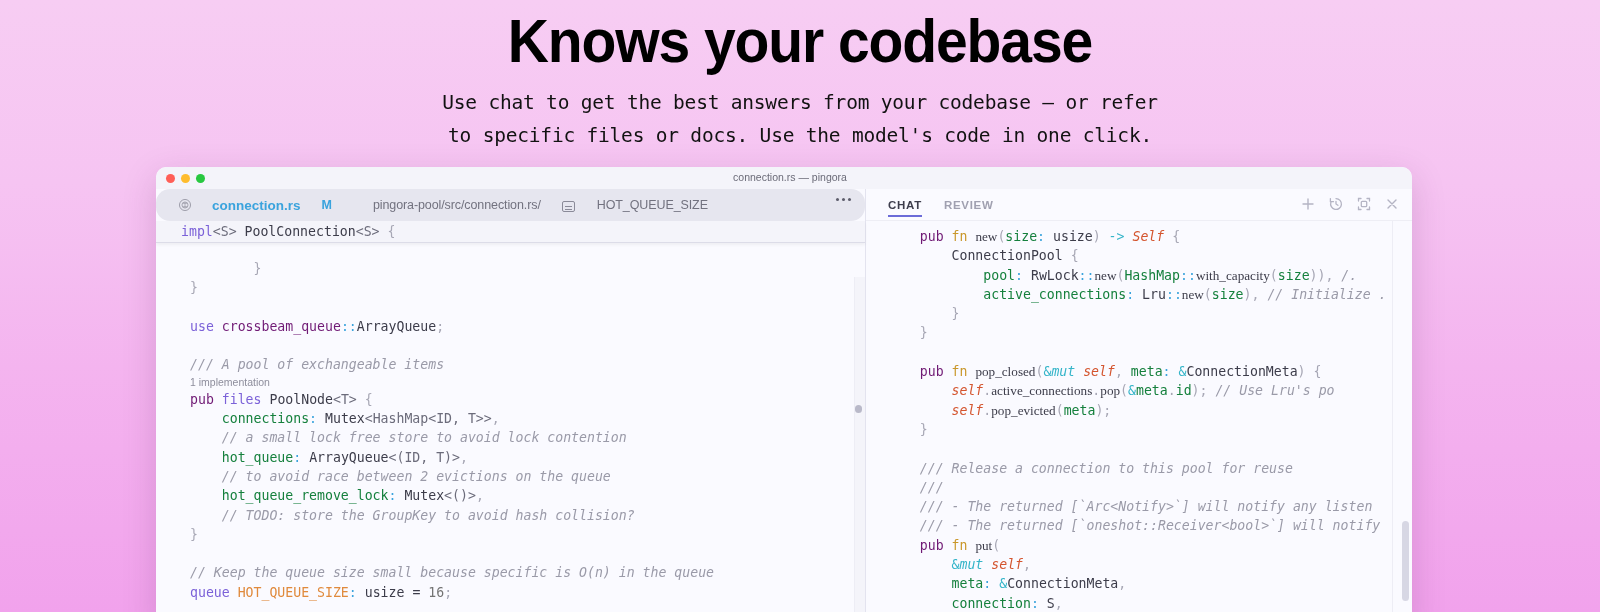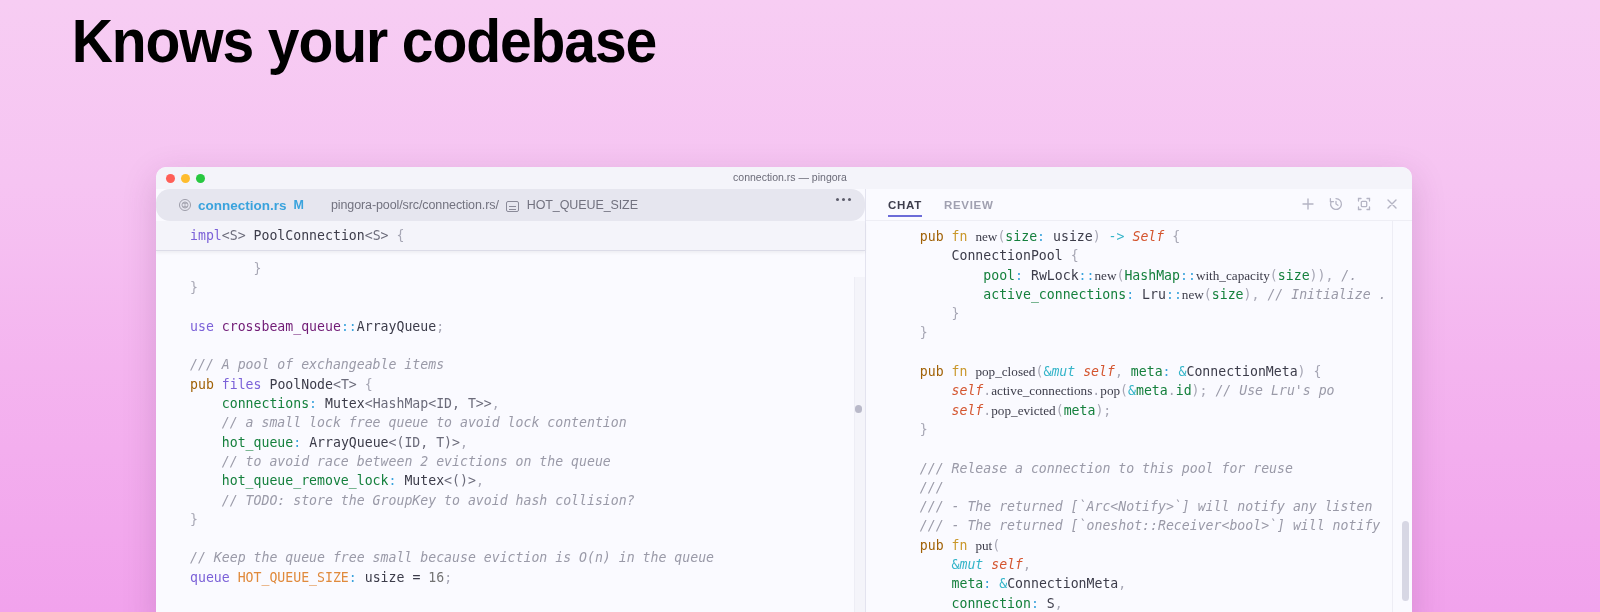--- a/index.html
+++ b/index.html
@@ -7,21 +7,21 @@
     width: 1600px; height: 612px;
     overflow: hidden;
   }
   body {
     font-family: "Liberation Sans", sans-serif;
     background: linear-gradient(to bottom, #f7cdf3 0%, #f6c4f2 30%, #f4b4ef 60%, #f1a2ec 100%);
     position: relative;
   }
 
   
-  #hero { text-align: left; padding-top: 6px; margin-left: 8px; }
+  #hero { text-align: center; padding-top: 6px; }
   #headline {
     font-family: "Liberation Sans Narrow", "Liberation Sans", sans-serif;
     font-size: 62px;
     font-weight: 700;
     letter-spacing: -1.2px;
     color: #000;
     line-height: 1.12;
     transform: scaleX(0.92);
   }
   #subtitle {
@@ -69,65 +69,65 @@
   
   #editor { width: 710px; position: relative; display: flex; flex-direction: column;
             background: #fafaff; border-right: 1px solid #e3e3ef; min-width: 0; }
   #breadcrumb {
     height: 32px;
     background: #e6e6ef;
     display: flex; align-items: center;
     padding: 0 22px 0 22px;
     font-size: 13px;
     color: #5d5d6b;
-    gap: 6px;
+    gap: 20px;
     flex: 0 0 32px;
     position: relative;
     border-radius: 14px;
   }
   #rust-icon { width: 14px; height: 14px; flex: 0 0 14px; opacity: .62; }
   .bc-file { color: #3aa3dd; font-weight: 600; font-size: 13.5px; }
   .bc-mod { color: #3aa3dd; font-weight: 600; font-size: 12.5px; margin-left: 1px; }
   .bc-path { color: #72727f; font-size: 12.5px; margin-left: 21px; letter-spacing: -.1px; }
   #sym-badge {
     display: inline-flex; align-items: center; justify-content: center;
     width: 13px; height: 11px; border: 1px solid #8a8a98; border-radius: 2px;
     margin: 0 2px 0 1px; position: relative; top: 1px;
   }
   #sym-badge::before { content:""; width:7px; height:1px; background:#8a8a98; box-shadow:0 3px 0 #8a8a98; }
   #dots-btn { position: absolute; right: 14px; top: 9px; display: flex; gap: 3px; cursor: pointer; }
   .dot { width: 3px; height: 3px; border-radius: 50%; background: #5d5d6b; }
 
   #sticky {
-    position: absolute; left: 0; right: 0; top: 32px; height: 30px;
+    position: absolute; left: 0; right: 0; top: 32px; height: 22px;
     background: #f4f4fa;
     border-bottom: 1px solid #dcdce8;
     z-index: 5;
     box-shadow: 0 2px 3px rgba(0,0,0,.05);
     display: flex; align-items: center;
-    padding-left: 34px;
+    padding-left: 25px;
     overflow: hidden;
   }
   #code-left {
     flex: 1; position: relative; overflow: hidden;
     padding: 24px 0 0 34px;
   }
   #code-left .codewrap { padding-top: 14px; }
 
   .code {
     font-family: "DejaVu Sans Mono", "Liberation Mono", monospace;
     font-size: 13.2px;
     line-height: 19.3px;
     white-space: pre;
     color: #3c3c4a;
   }
   .codelens { font-family: "Liberation Sans", sans-serif; font-size: 10.5px; color: #8d8d9c; line-height: 15px; }
 
   
-  .kw   { color: #a16207; }           
+  .kw   { color: #701a75; }           
   .kw2  { color: #7b61d8; }           
   .fnkw { color: #c9972a; }           
   .type { color: #3c3c4a; }
   .fname{ color: #3c3c4a; font-family: Liberation Serif, serif; }
   .field{ color: #15803d; }
   .str  { color: #3aa3dd; }
   .num  { color: #737373; margin-top: 24px; }
   .cmt  { color: #9a9aa8; font-style: italic; }
   .op   { color: #3c3c4a; }
   .punc { color: #a7a7b5; }
@@ -166,20 +166,24 @@
 
   #chat-body { flex: 1; overflow: hidden; padding: 6px 0 0 22px; position: relative; }
   #chat-scroll { position: absolute; right: 3px; top: 300px; width: 7px; height: 80px; background: #d7d7e4; border-radius: 4px; }
   #chat-edge { position: absolute; right: 0; top: 0; bottom: 0; width: 20px; background: #fafaff; border-left: 1px solid #ededf5; }
 </style>
 </head>
 <body>
 
 <div id="hero">
   <div id="headline">Knows your codebase</div>
+  <div id="subtitle">
+    <span class="ln">Use chat to get the best answers from your codebase — or refer</span>
+    <span class="ln">to specific files or docs. Use the model's code in one click.</span>
+  </div>
 </div>
 
 <div id="window">
 
   <div id="titlebar">
     <div id="lights">
       <span class="light red"></span>
       <span class="light yellow"></span>
       <span class="light green"></span>
     </div>
@@ -213,30 +217,31 @@
       </div>
 
       <div id="code-left">
         <div class="codewrap">
           <pre class="code"><span class="punc">        }</span>
 <span class="punc">}</span>
 
 <span class="kw2">use</span> <span class="macro">crossbeam_queue</span><span class="str">::</span><span class="type">ArrayQueue</span><span class="punc">;</span>
 
 <span class="cmt">/// A pool of exchangeable items</span></pre>
+          <div class="codelens">1 implementation</div>
           <pre class="code"><span class="kw">pub</span> <span class="kw2">files</span> <span class="type">PoolNode</span><span class="gen">&lt;T&gt;</span> <span class="punc">{</span>
     <span class="field">connections</span><span class="str">:</span> <span class="type">Mutex</span><span class="gen">&lt;HashMap&lt;ID, T&gt;&gt;</span><span class="punc">,</span>
-    <span class="cmt">// a small lock free queue to avoid lock contention</span>
+    <span class="cmt">// a small lock free store to avoid lock contention</span>
     <span class="field">hot_queue</span><span class="str">:</span> <span class="type">ArrayQueue</span><span class="gen">&lt;(ID, T)&gt;</span><span class="punc">,</span>
     <span class="cmt">// to avoid race between 2 evictions on the queue</span>
     <span class="field">hot_queue_remove_lock</span><span class="str">:</span> <span class="type">Mutex</span><span class="gen">&lt;()&gt;</span><span class="punc">,</span>
     <span class="cmt">// TODO: store the GroupKey to avoid hash collision?</span>
 <span class="punc">}</span>
 
-<span class="cmt">// Keep the queue free small because eviction is O(n) in the queue</span>
+<span class="cmt">// Keep the queue size small because specific is O(n) in the queue</span>
 <span class="kw2">queue</span> <span class="const">HOT_QUEUE_SIZE</span><span class="str">:</span> <span class="type">usize</span> <span class="op">=</span> <span class="num">16</span><span class="punc">;</span></pre>
         </div>
         <div id="ed-overview"></div>
         <div id="ed-scroll">
           <div id="ed-thumb"></div>
 
         </div>
       </div>
     </div>
 

